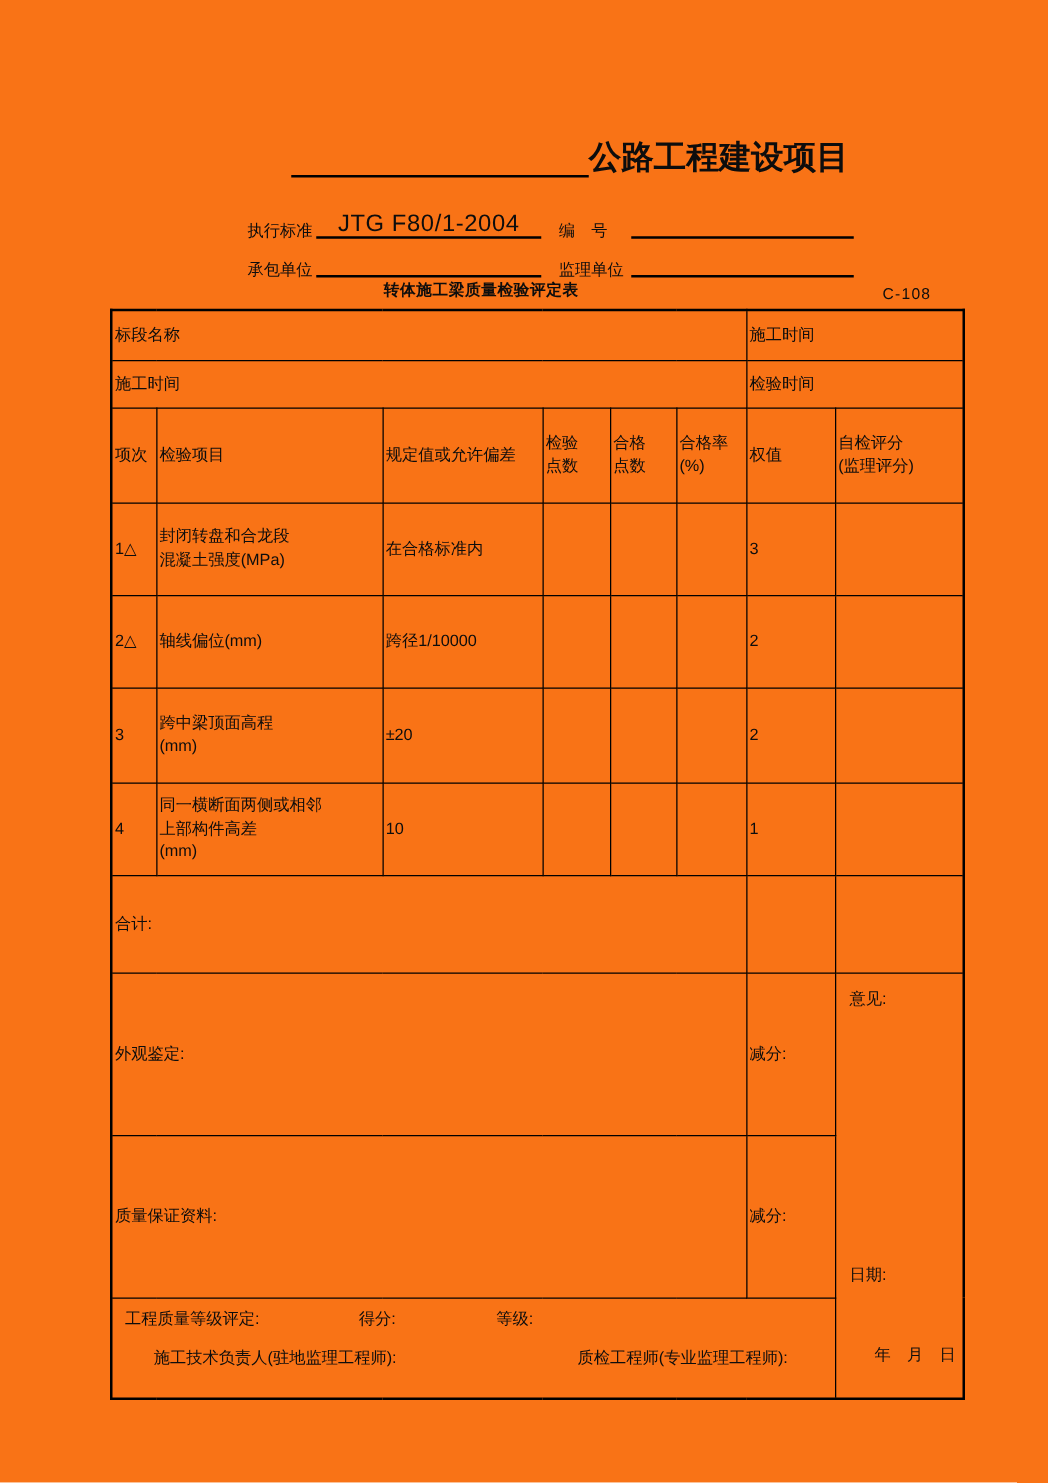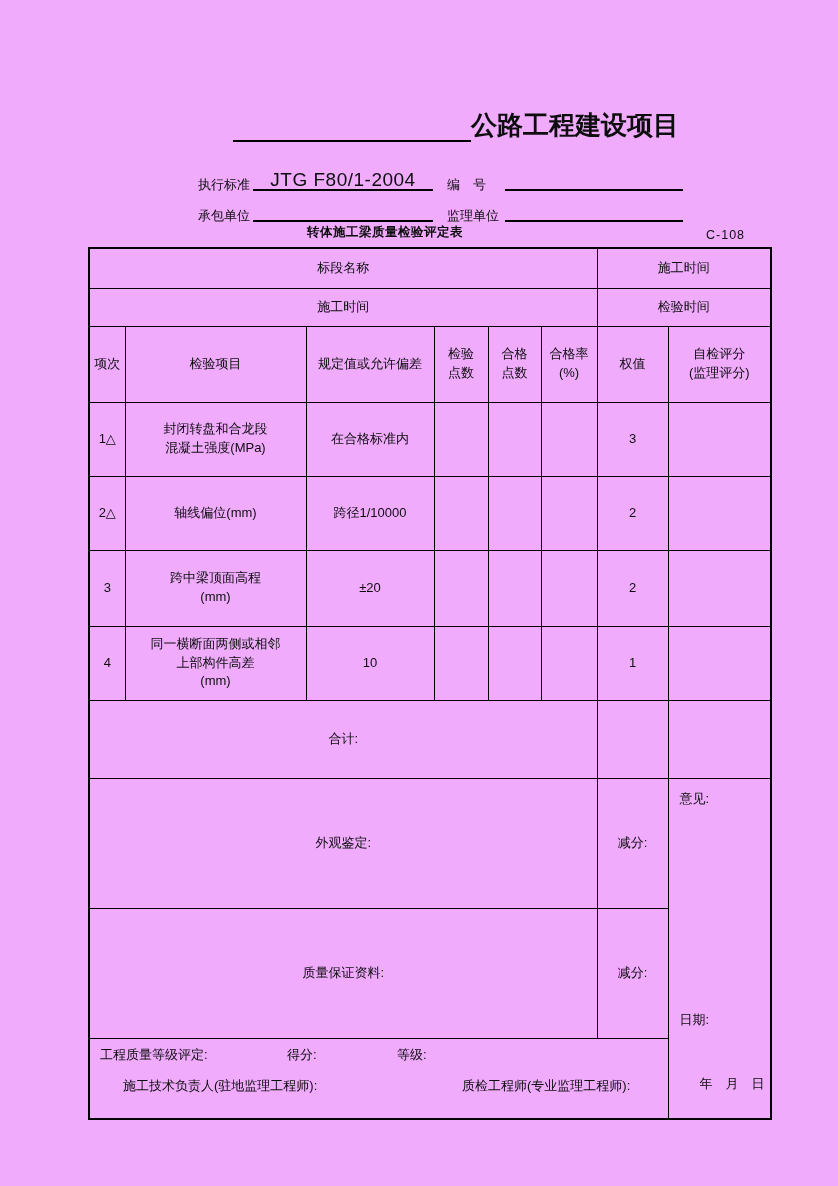--- a/index.html
+++ b/index.html
@@ -1,36 +1,36 @@
 <!DOCTYPE html>
 <html><head>
 <meta charset="utf-8">
 <style>
   * { margin:0; padding:0; box-sizing:border-box; }
   html,body { background:#ffffff; }
   .page {
-    position:relative; width:838px; height:1186px; background:#f0abfc;
+    position:relative; width:838px; height:1186px; background:#f97316;
     font-family:"Liberation Sans","DejaVu Sans",sans-serif; color:#0d0d0d;
     overflow:hidden;
   }
   
   .title-blank { position:absolute; left:233px; top:112px; width:238px; height:30px; border-bottom:2px solid #000; }
   .doc-title   { position:absolute; left:471px; top:108px; font-size:26px; font-weight:bold; letter-spacing:0px; white-space:nowrap; }
   .hlabel { position:absolute; font-size:13px; white-space:pre;font-family:Liberation Serif, serif; }
   .hline  { position:absolute; height:21px; border-bottom:2px solid #000; font-size:19px; text-align:center; line-height:20px; letter-spacing:0.5px; }
   .subtitle { position:absolute; left:307px; top:224px; font-size:12.5px; font-weight:bold; letter-spacing:0.5px; }
   .form-code { position:absolute; left:706px; top:228px; font-size:12.5px; letter-spacing:1px; }
   
   table.main {
     position:absolute; left:88px; top:247px; width:682px;
     border-collapse:collapse; table-layout:fixed;
     border:2px solid #000;
   }
   table.main td {
-    border:1px solid #000; font-size:13px; text-align:center; vertical-align:middle;
+    border:1px solid #000; font-size:13px; text-align:left; vertical-align:middle;
     white-space:pre-line; line-height:1.45; padding:2px; overflow:hidden;
   }
   .h40{height:40px} .h38{height:38px} .h76{height:76px} .h74{height:74px}
   .h78{height:78px} .h130{height:130px} .h30{height:30px}
   td.tl   { text-align:left; padding-left:9px; }
   td.tl2  { text-align:left; padding-left:16px; }
   td.topleft { text-align:left; vertical-align:top; padding:9px 4px 0 10px; }
   td.deduct  { text-align:left; vertical-align:top; padding:9px 0 0 14px; }
   td.sum     { text-align:left; padding-left:14px; }
   td.opinion-cell { position:relative; padding:0; }

